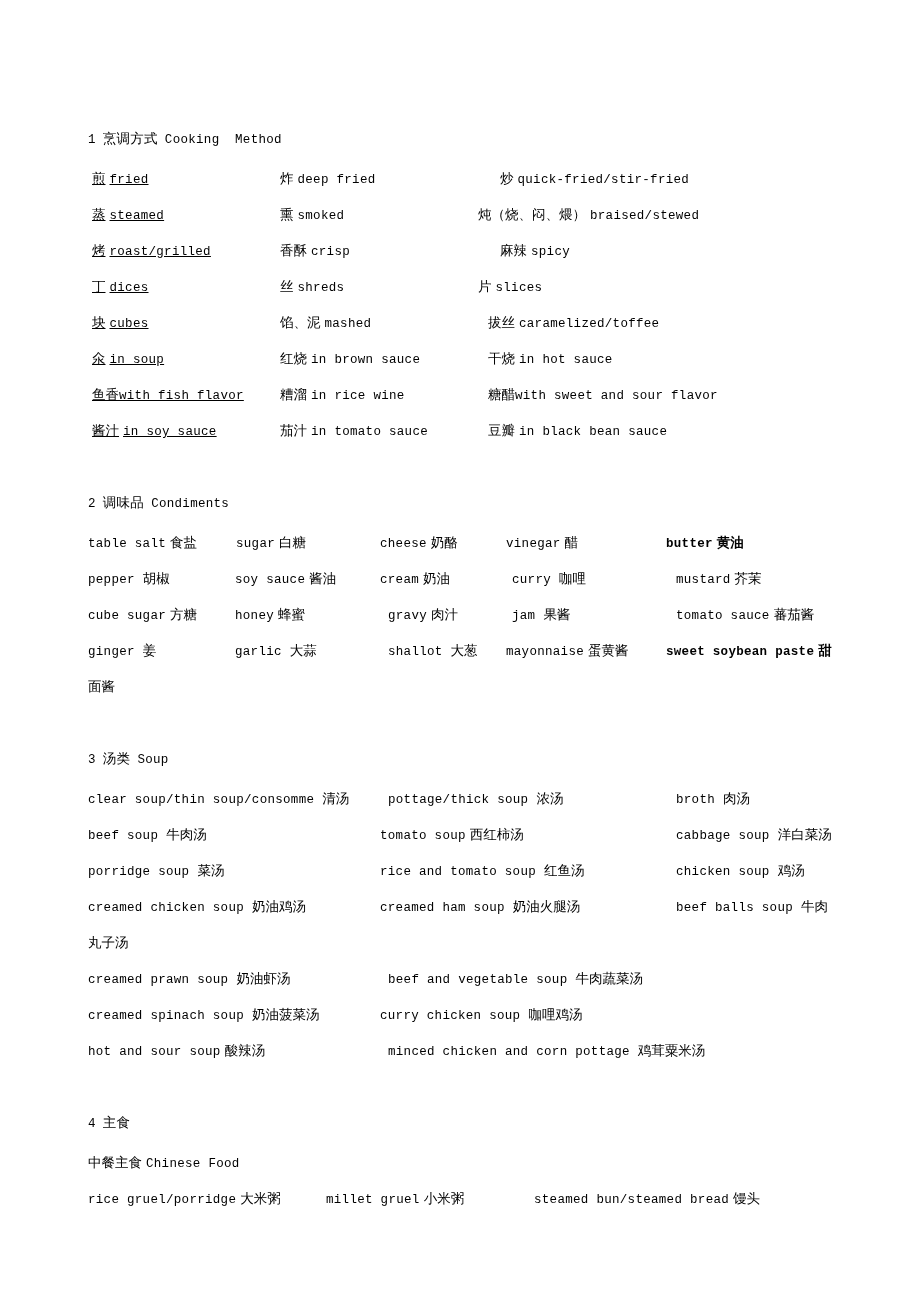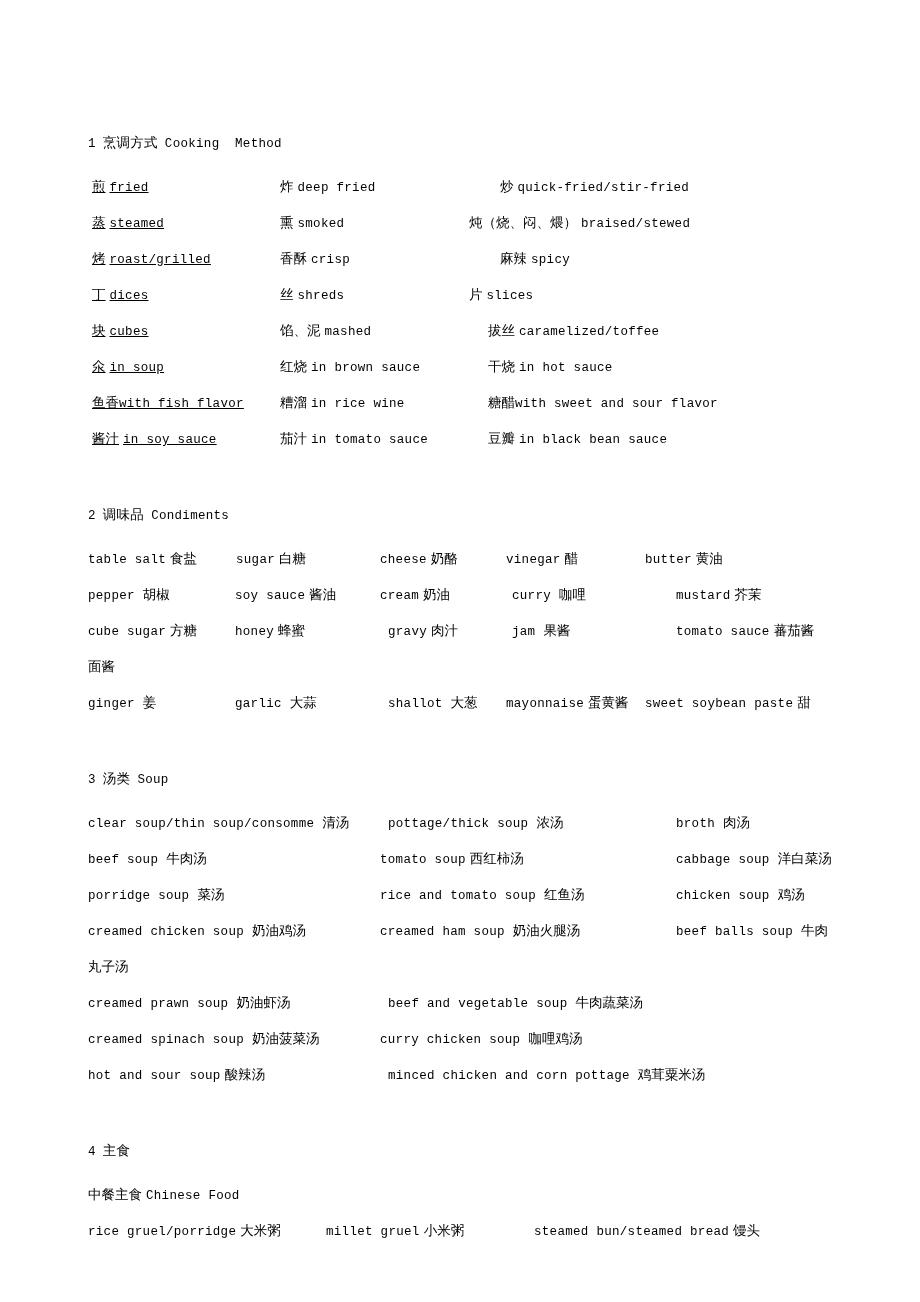--- a/index.html
+++ b/index.html
@@ -22,21 +22,21 @@
     position: absolute;
     left: 88px;
     top: 118px;
     width: 790px;
   }
 
   
   .section { margin: 0; }
   .sect-head {
     font-size: 13.5px;
-    line-height: 48px;
+    line-height: 40px;
     letter-spacing: 0.2px;
     white-space: pre;
   }
   .sect-head .num { font-family: "Liberation Mono", monospace; font-size: 12.5px; }
   .sect-head .cn  { font-family: "DejaVu Sans", sans-serif; font-size: 13.5px; }
   .sect-head .en  { font-family: "Liberation Mono", monospace; font-size: 12.5px; }
 
   .row {
     position: relative;
     height: 36px;
@@ -56,30 +56,30 @@
     font-family: "Liberation Mono", "DejaVu Sans Mono", monospace;
     font-size: 12.5px;
     letter-spacing: 0.3px;
   }
   .gap { margin-left: 4px; }
   .spacer-md { height: 34px; }
 
   
   .s1c1 { left: 4px; text-decoration: underline; }
   .s1c2 { left: 192px; }
-  .s1c3 { left: 381px; }
+  .s1c3 { left: 390px; }
   .s1c3b { left: 400px; }
   .s1c3c { left: 412px; }
 
   
   .s2c1 { left: 0px; }
   .s2c2 { left: 148px; }
   .s2c3 { left: 292px; }
   .s2c4 { left: 418px; }
-  .s2c5 { left: 557px; }
+  .s2c5 { left: 578px; font-weight: bold; }
   .s2c2b { left: 147px; }
   .s2c3b { left: 300px; }
   .s2c4b { left: 424px; }
   .s2c5b { left: 588px; }
 
   
   .s3c1 { left: 0px; }
   .s3c2 { left: 292px; }
   .s3c2b { left: 300px; }
   .s3c3b { left: 588px; }
@@ -170,30 +170,30 @@
 
     <div class="row">
       <span class="cell s2c1"><span class="en">cube  sugar</span>&nbsp;<span class="cn">方糖</span></span>
       <span class="cell s2c2b"><span class="en">honey</span>&nbsp;<span class="cn">蜂蜜</span></span>
       <span class="cell s2c3b"><span class="en">gravy</span>&nbsp;<span class="cn">肉汁</span></span>
       <span class="cell s2c4b"><span class="en">jam</span>&nbsp;&nbsp;<span class="cn">果酱</span></span>
       <span class="cell s2c5b"><span class="en">tomato  sauce</span>&nbsp;<span class="cn">蕃茄酱</span></span>
     </div>
 
     <div class="row">
-      <span class="cell s2c1 cn">面酱</span>
-    </div>
-
-    <div class="row">
       <span class="cell s2c1"><span class="en">ginger</span>&nbsp;&nbsp;<span class="cn">姜</span></span>
       <span class="cell s2c2b"><span class="en">garlic</span>&nbsp;&nbsp;<span class="cn">大蒜</span></span>
       <span class="cell s2c3b"><span class="en">shallot</span>&nbsp;&nbsp;<span class="cn">大葱</span></span>
       <span class="cell s2c4"><span class="en">mayonnaise</span>&nbsp;<span class="cn">蛋黄酱</span></span>
       <span class="cell s2c5"><span class="en">sweet  soybean  paste</span>&nbsp;<span class="cn">甜</span></span>
     </div>
+
+    <div class="row">
+      <span class="cell s2c1 cn">面酱</span>
+    </div>
   </div>
 
   <div class="spacer-md"></div>
 
   <div class="section">
     <div class="sect-head"><span class="num">3</span>&nbsp;&nbsp;<span class="cn">汤类</span>&nbsp;&nbsp;<span class="en">Soup</span></div>
 
     <div class="row">
       <span class="cell s3c1"><span class="en">clear  soup/thin  soup/consomme</span>&nbsp;&nbsp;<span class="cn">清汤</span></span>
       <span class="cell s3c2b"><span class="en">pottage/thick  soup</span>&nbsp;&nbsp;<span class="cn">浓汤</span></span>

